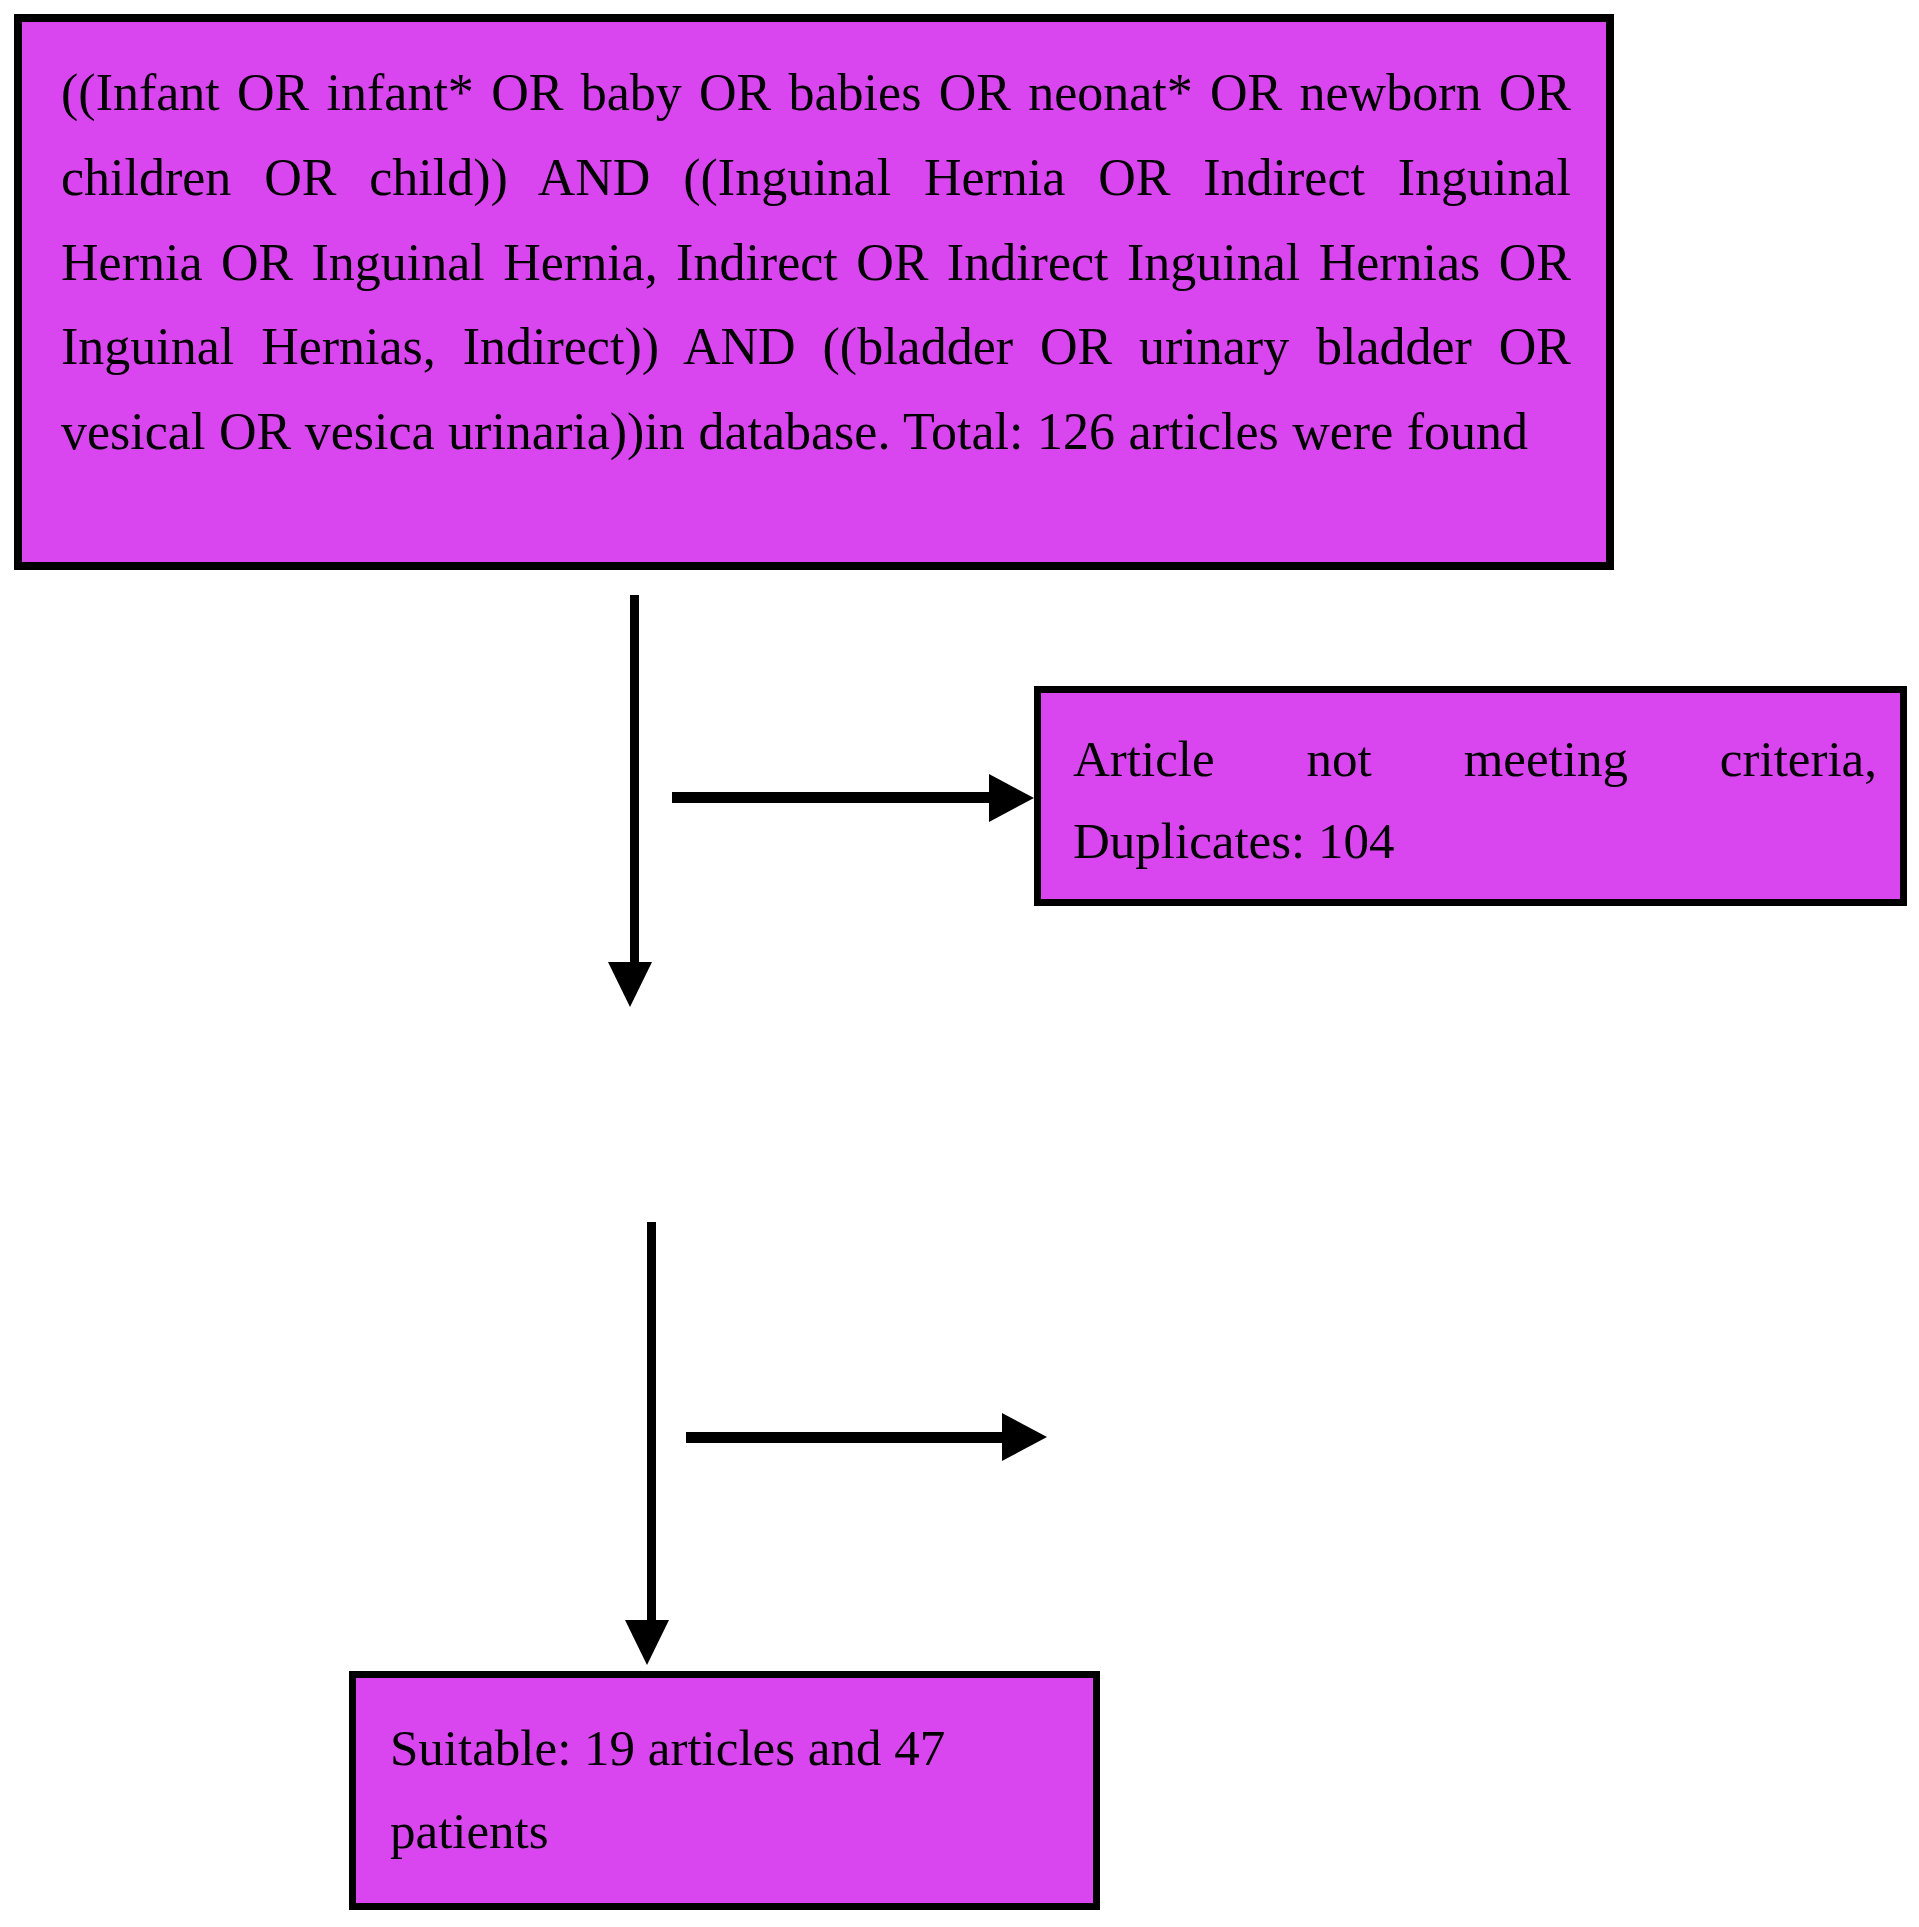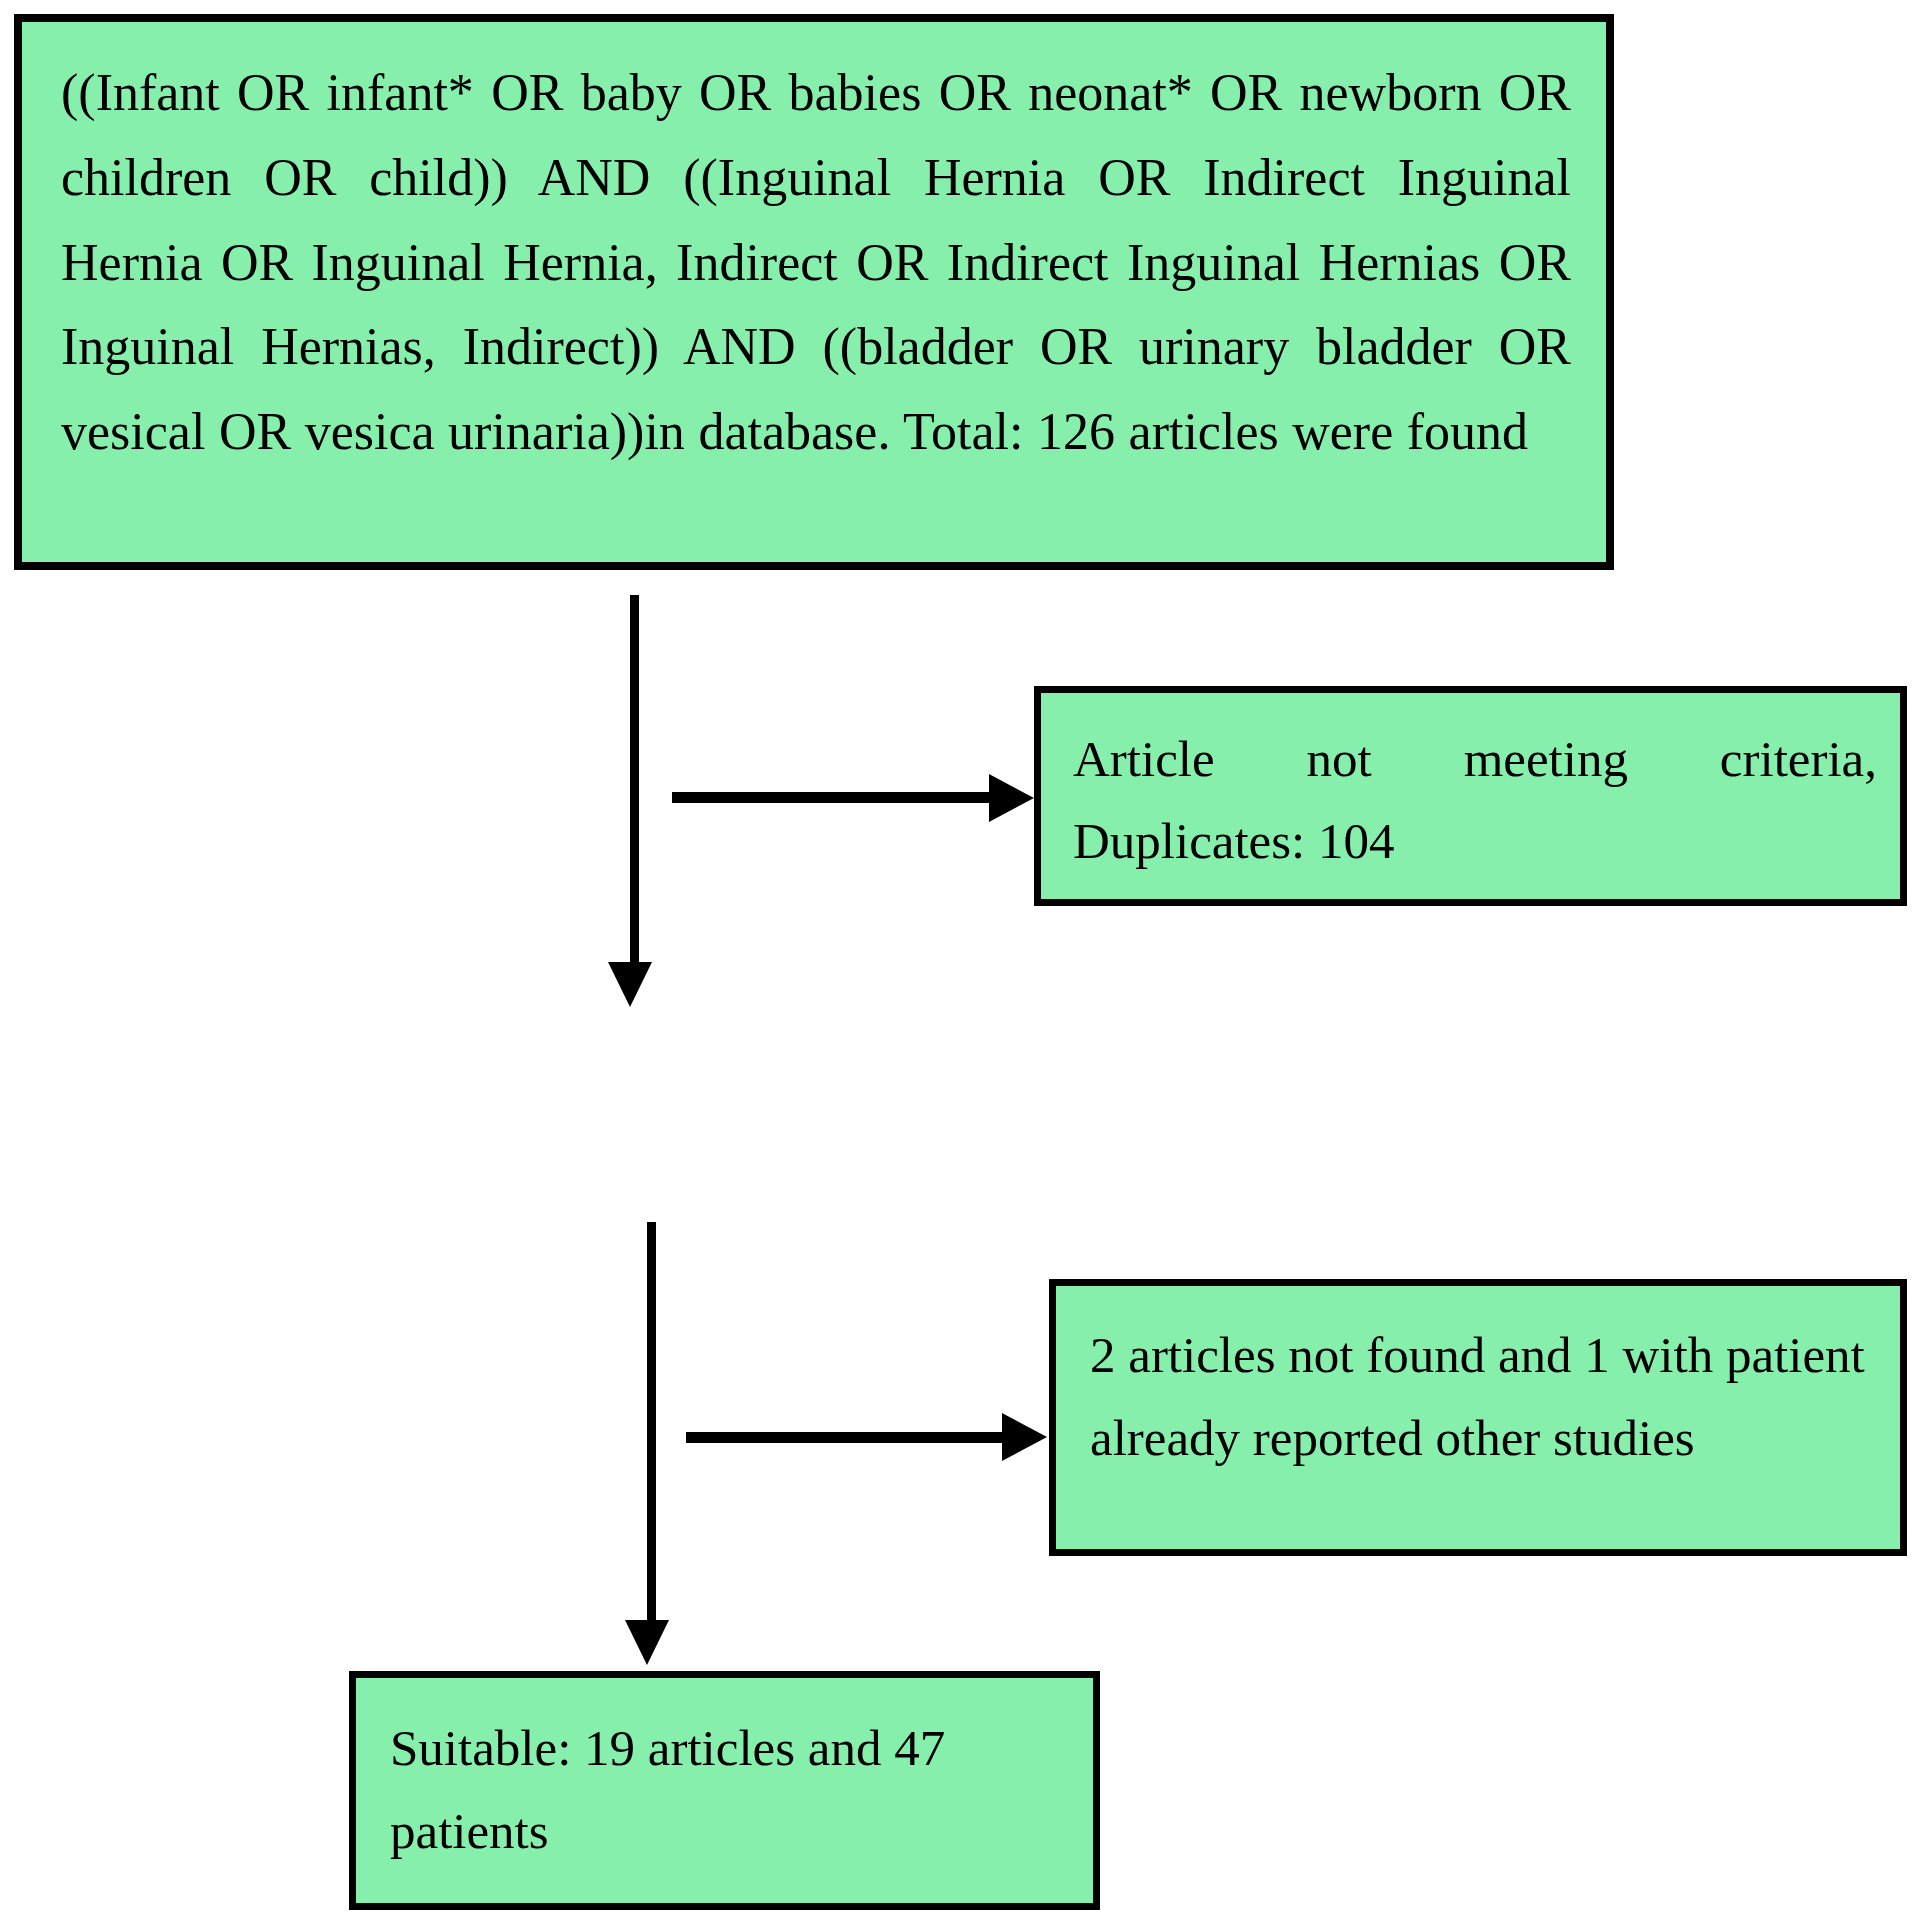--- a/index.html
+++ b/index.html
@@ -11,21 +11,21 @@
   #flowchart{
     position:relative;
     width:1919px;
     height:1928px;
     background:#ffffff;
     overflow:hidden;
   }
   .node{
     position:absolute;
     box-sizing:border-box;
-    background:#86efac;
+    background:#d946ef;
     border:7px solid #000000;
   }
   .node .txt{
     display:block;
     font-size:51px;
     line-height:1.62;
     color:#000000;
     white-space:pre-wrap;
   }
 
@@ -136,22 +136,19 @@
   <div class="conn">
     <div class="vline" id="v2-line"></div>
     <div class="arrow-down" id="v2-head"></div>
   </div>
 
   <div class="conn">
     <div class="hline" id="h2-line"></div>
     <div class="arrow-right" id="h2-head"></div>
   </div>
 
-  <div class="node" id="box-notfound">
-    <span class="txt">2 articles not found and 1 with patient already reported other studies</span>
-  </div>
 
   <div class="node" id="box-suitable">
     <span class="txt">Suitable: 19 articles and 47 patients</span>
   </div>
 
 </div>
 
 
 </body></html>

